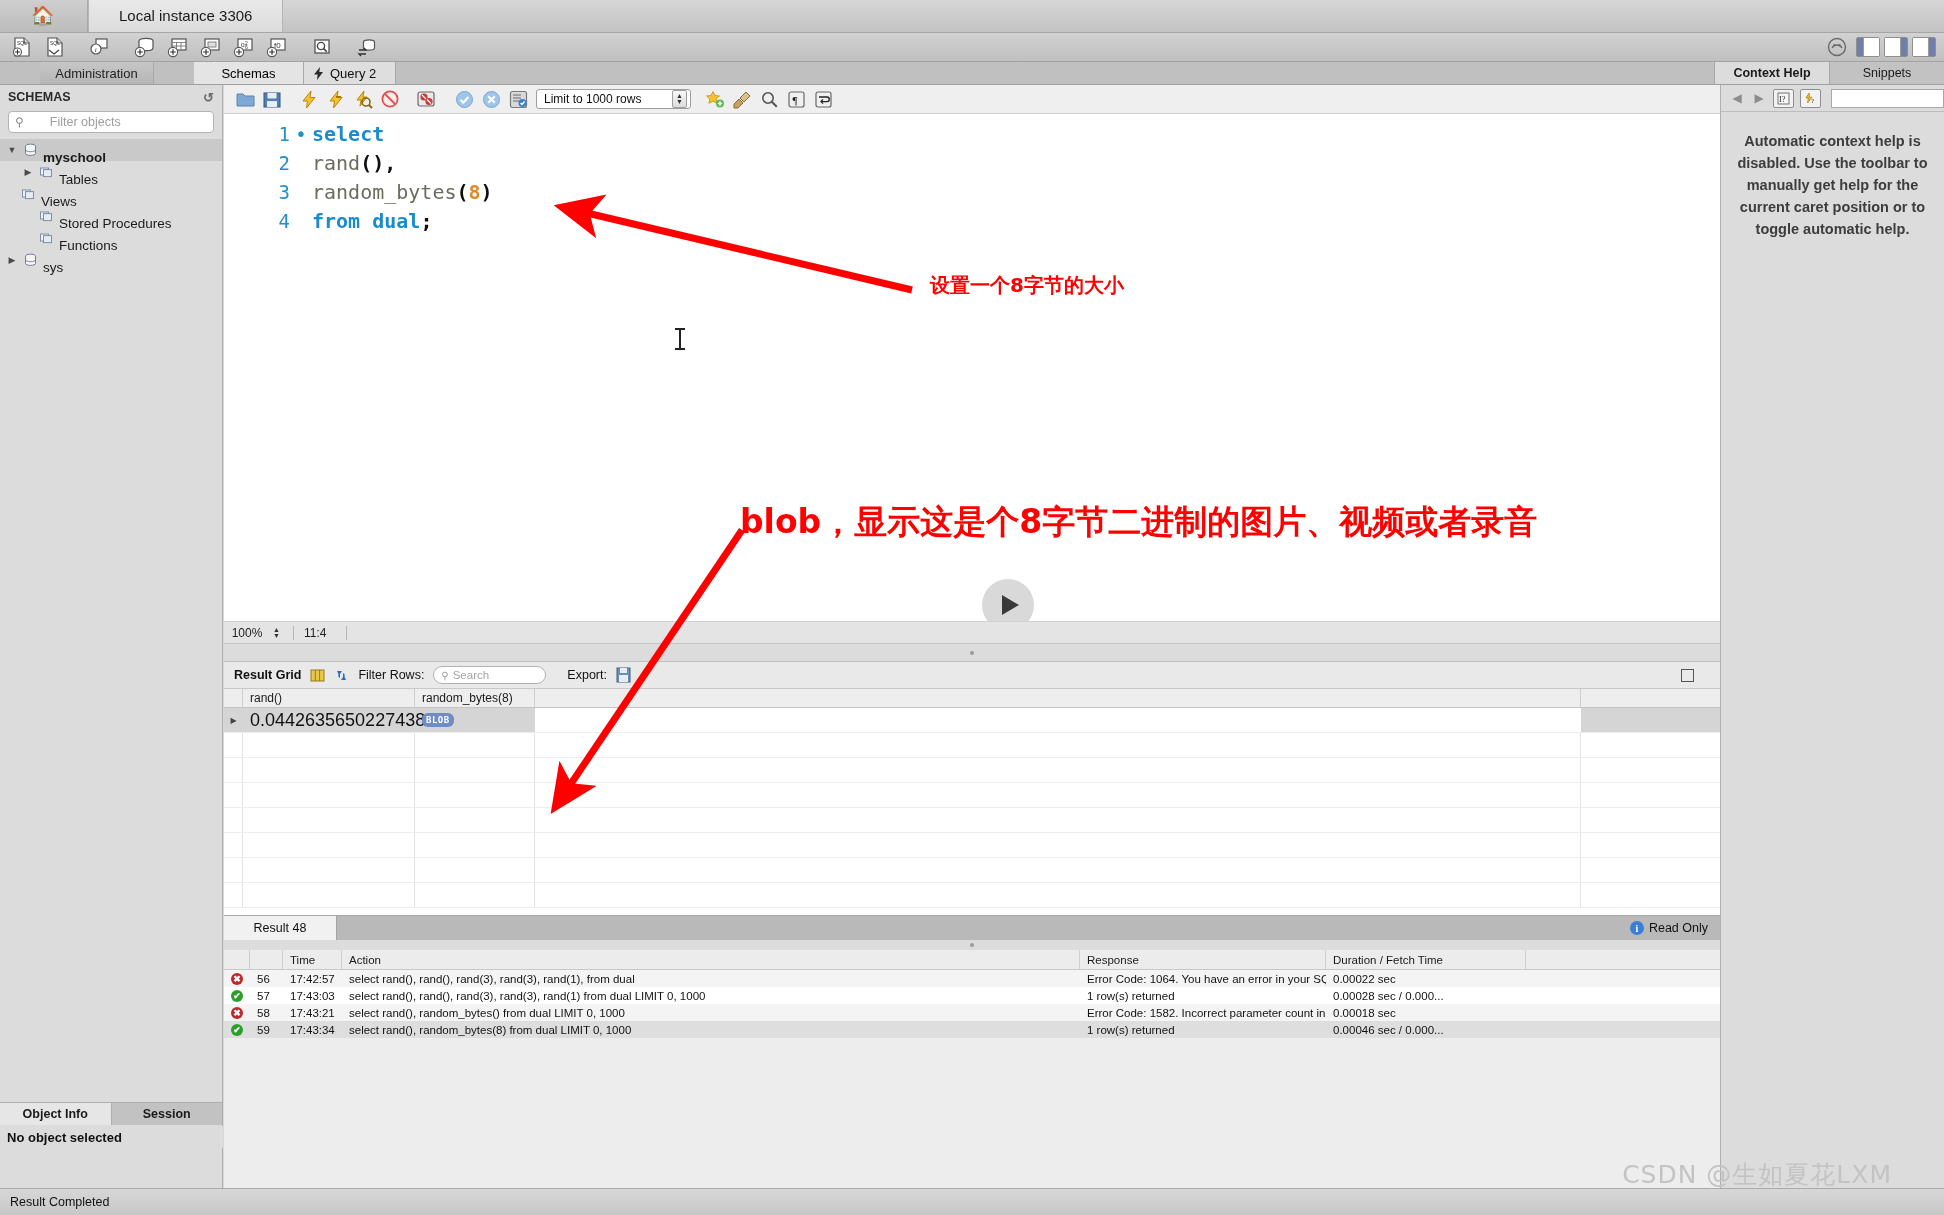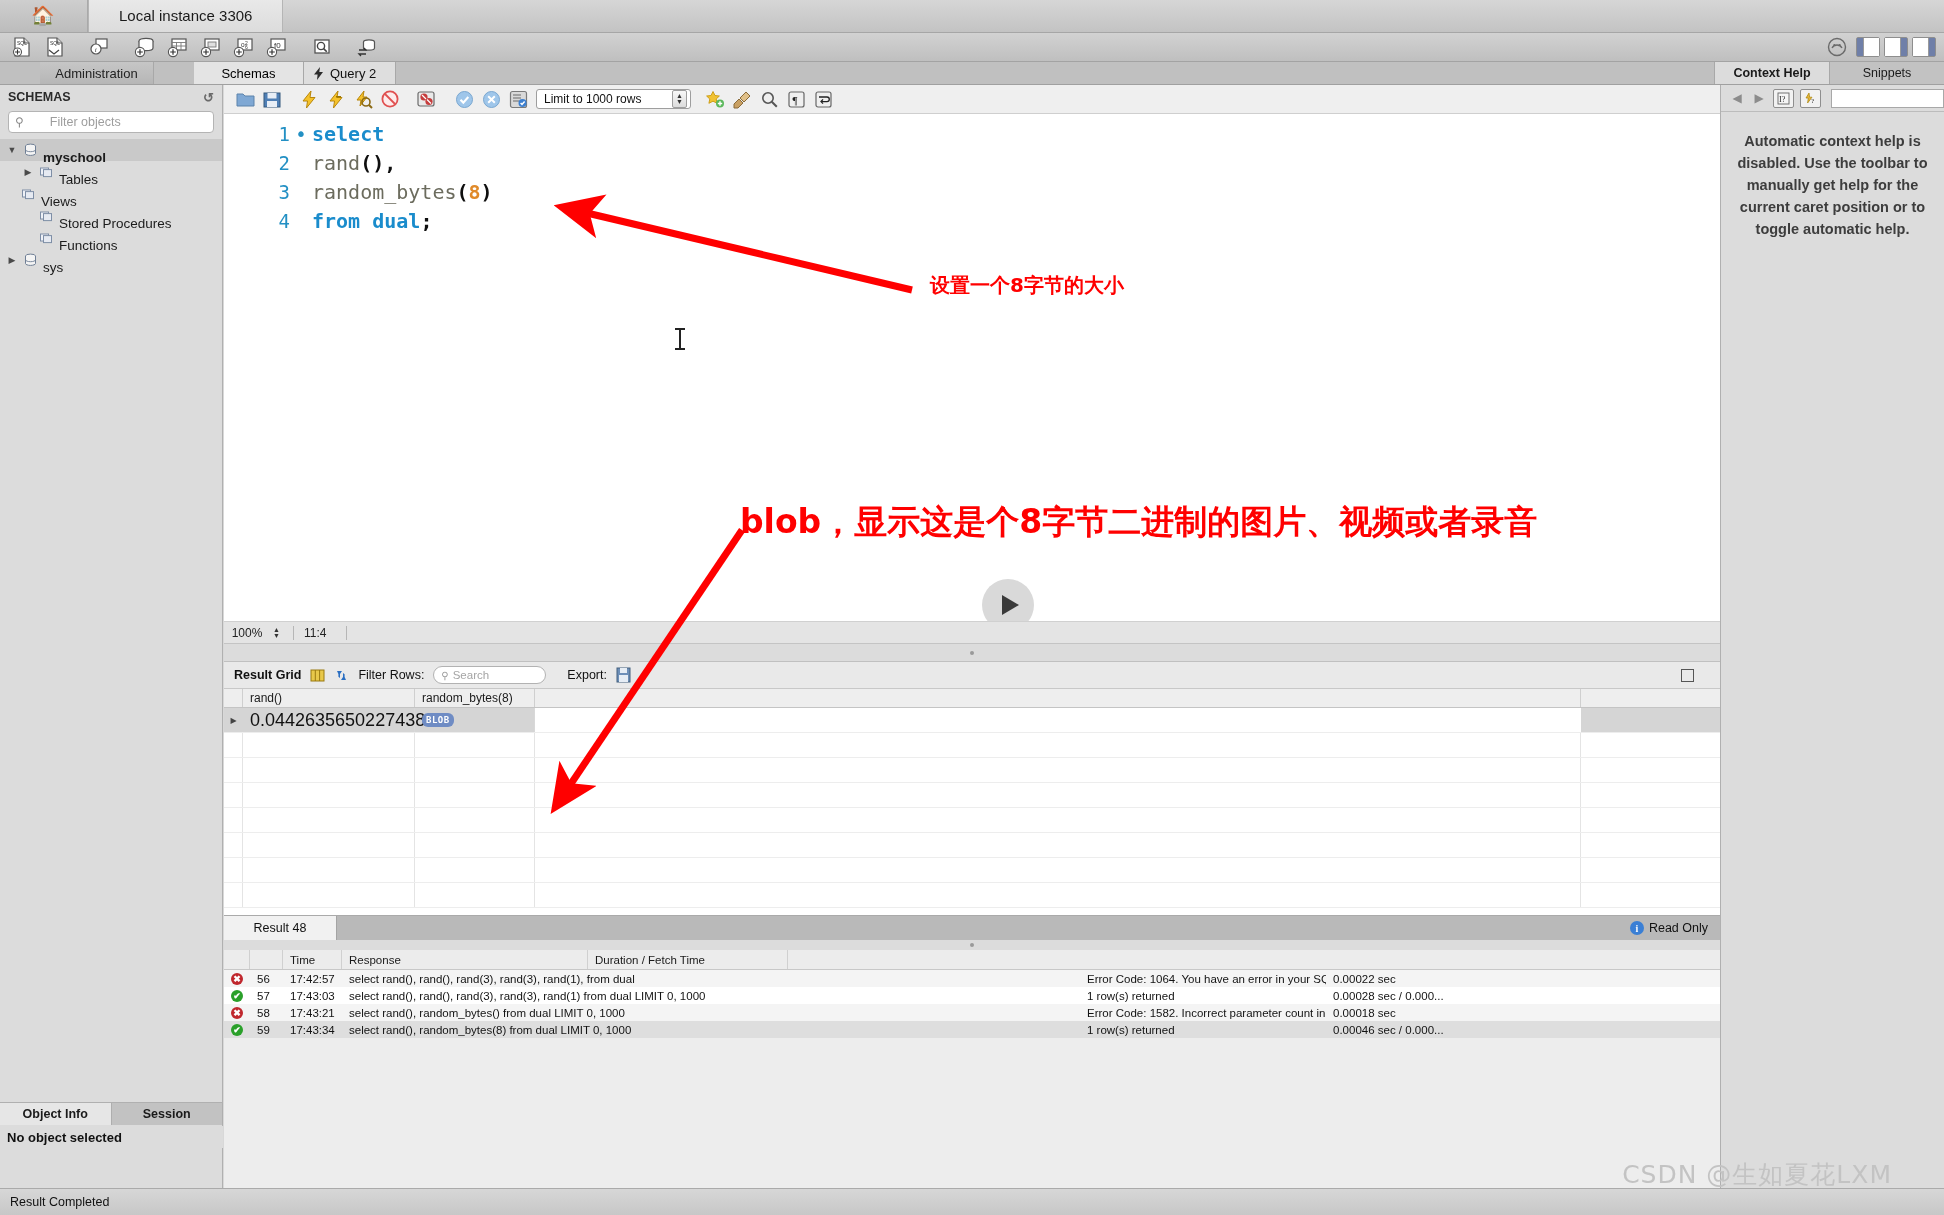--- a/index.html
+++ b/index.html
@@ -796,20 +796,21 @@
     <div class="ao-splitdot">
         <span class="dot3"></span>
       </div>
 
 
     <div class="ao-table">
       <div class="ao-head">
         <div class="ao-th" style="width:26px"></div>
         <div class="ao-th" style="width:33px"></div>
         <div class="ao-th" style="width:59px">Time</div>
+        <div class="ao-th" style="width:738px">Action</div>
         <div class="ao-th" style="width:246px">Response</div>
         <div class="ao-th" style="width:200px">Duration / Fetch Time</div>
       </div>
 
       <div class="ao-row odd">
         <div class="ao-ico">
             <span class="dot-ico dot-err">✖</span>
           </div>
         <div class="ao-cell" style="width:33px">56</div>
         <div class="ao-cell" style="width:59px">17:42:57</div>

